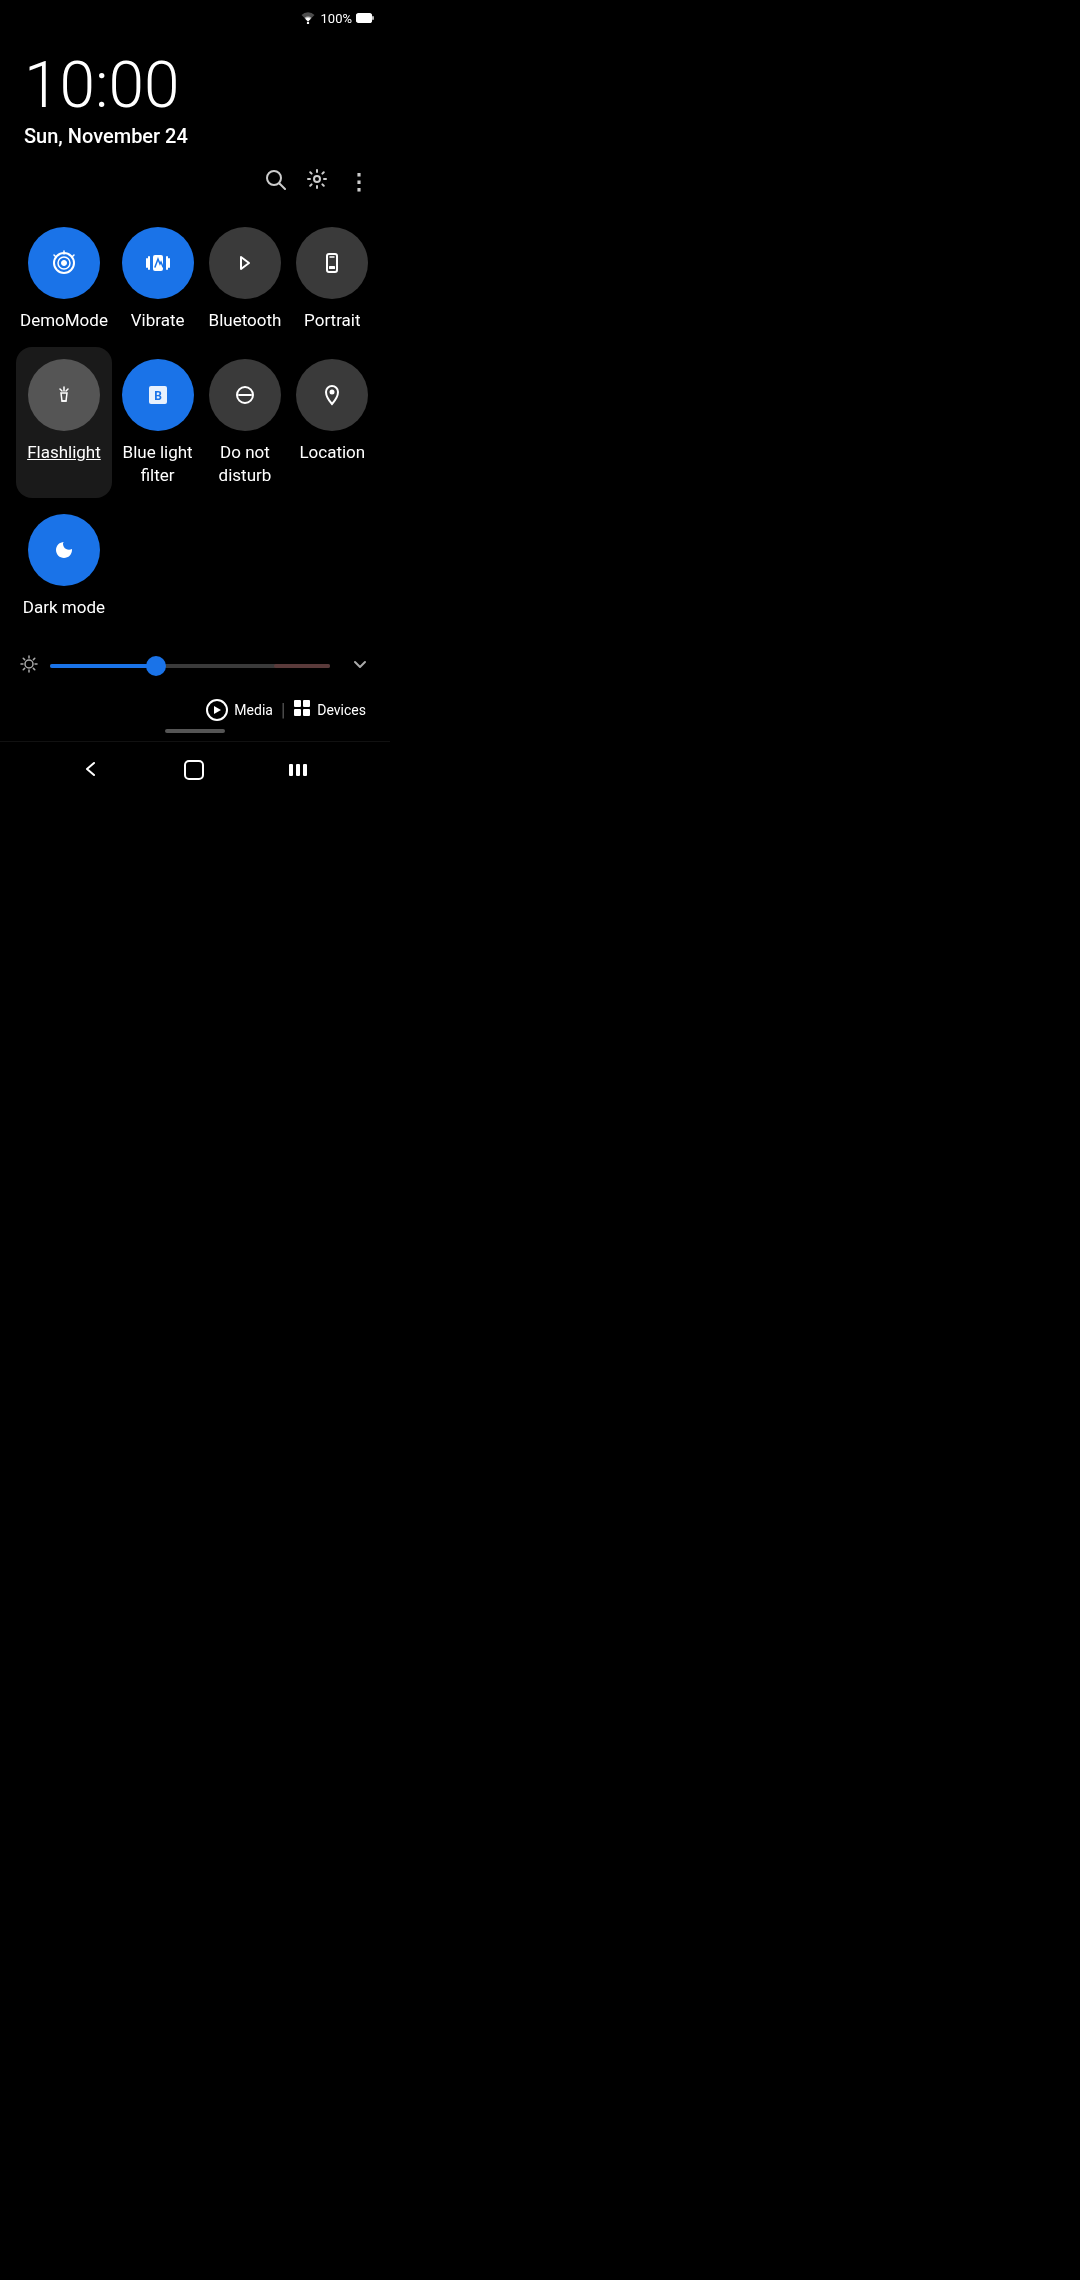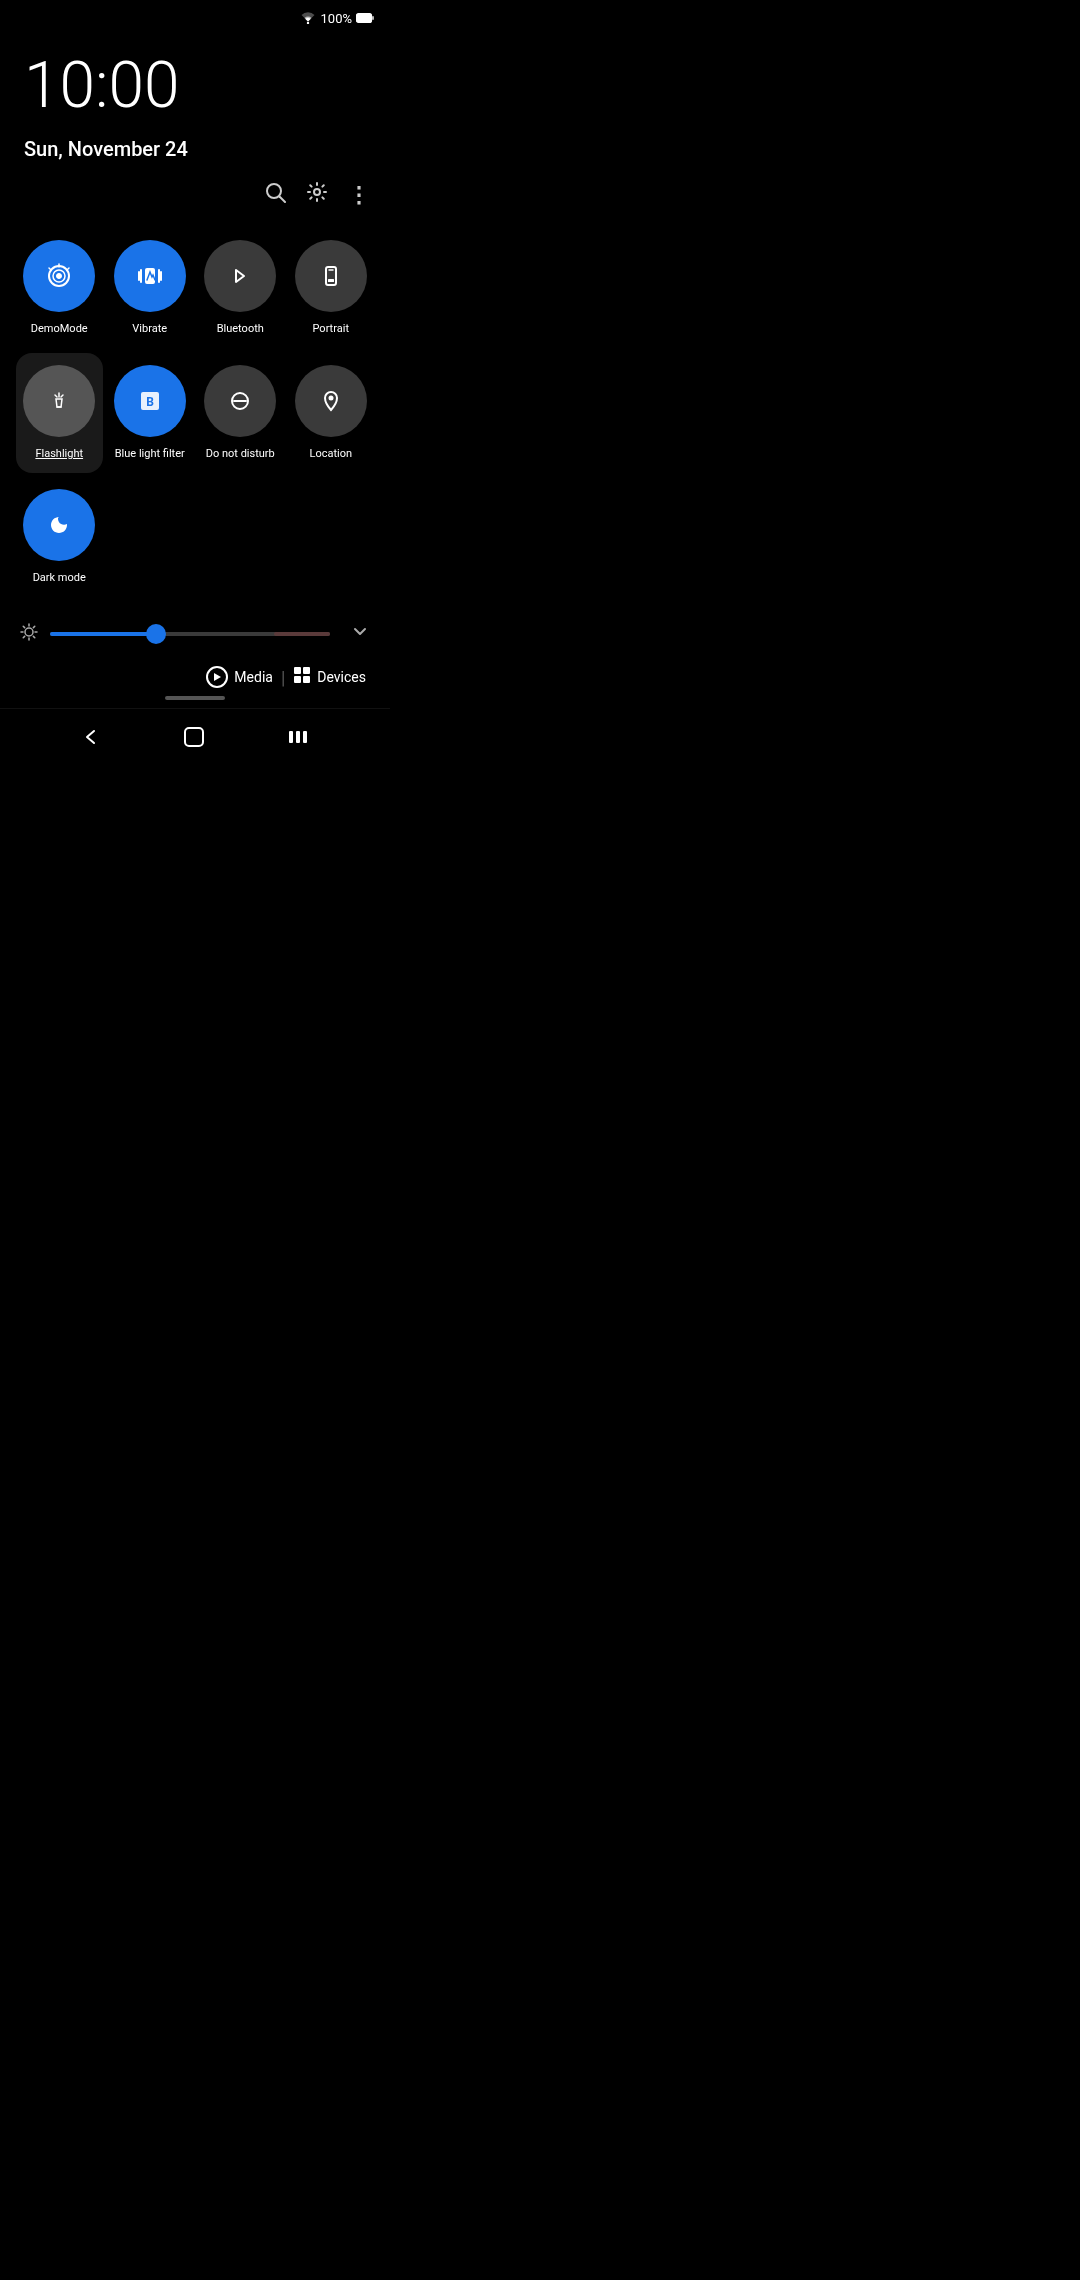--- a/index.html
+++ b/index.html
@@ -38,21 +38,21 @@
       font-size: 64px;
       font-weight: 300;
       line-height: 1.1;
       color: #fff;
     }
 
     .clock-date {
       font-size: 20px;
       font-weight: 500;
       color: #fff;
-      margin-top: 16px;
+      margin-top: 3px;
     }
 
     .toolbar {
       display: flex;
       justify-content: flex-end;
       align-items: center;
       padding: 12px 20px;
       gap: 20px;
     }
 
@@ -91,21 +91,21 @@
 
     .tile-circle.active {
       background: #1a73e8;
     }
 
     .tile-circle.inactive {
       background: #3a3a3a;
     }
 
     .tile-label {
-      font-size: 11px;
+      font-size: 17px;
       color: #fff;
       text-align: center;
       line-height: 1.3;
     }
 
     .tile-highlight {
       background: rgba(255,255,255,0.1);
       border-radius: 16px;
       text-decoration: underline;
     }

